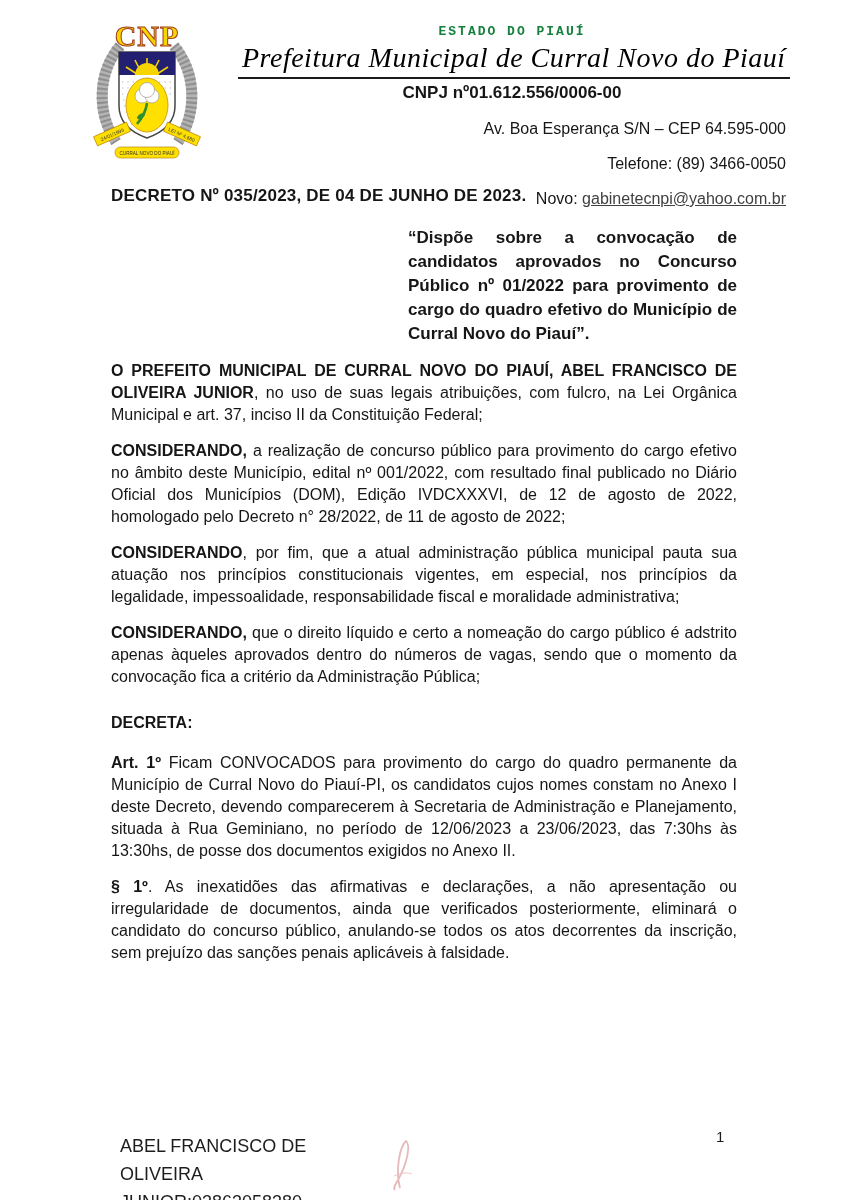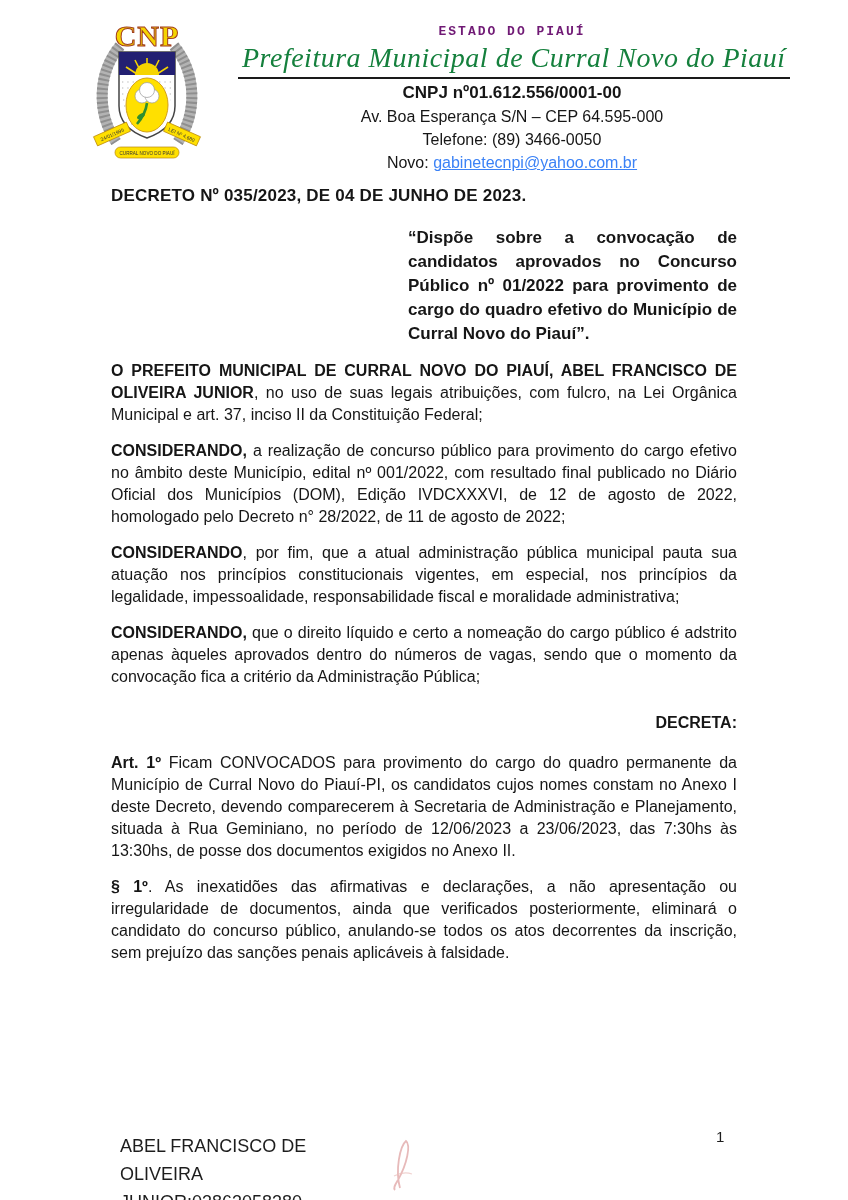--- a/index.html
+++ b/index.html
@@ -9,46 +9,46 @@
     font-family:"Liberation Sans", sans-serif; color:#161616;
   }
   .page { position:relative; width:848px; height:1200px; background:#fff; }
 
   
   .header { position:relative; padding-top:24px; height:168px;padding-left:48px; }
   .logo-wrap { position:absolute; left:86px; top:12px; width:122px; height:154px; }
   .header-text { margin-left:190px; width:548px; text-align:center; }
   .hdr-state {
     font-family:"Liberation Mono", monospace; font-weight:bold;
-    font-size:13px; letter-spacing:2px; color:#701a75;
+    font-size:13px; letter-spacing:2px; color:#15803d;
   }
   .hdr-muni-row { line-height:36px; margin-top:1px; }
   .hdr-muni {
     display:inline-block; font-family:"Liberation Serif", serif; font-style:italic;
-    font-size:28px; color:#15803d; border-bottom:2px solid #1a1a1a; padding:0 4px 1px 4px;
+    font-size:28px; color:#000000; border-bottom:2px solid #1a1a1a; padding:0 4px 1px 4px;
     white-space:nowrap; letter-spacing:0.5px;
   }
   .hdr-cnpj { font-size:17px; font-weight:bold; margin-top:3px; }
-  .hdr-line { font-size:16px; margin-top:5px; line-height:18px; }
-  .hdr-email a { color:#3b82f6; text-decoration:underline; }
+  .hdr-line { font-size:16px; margin-top:17px; line-height:18px;text-align:right; }
+  .hdr-email a { color:#404040; text-decoration:underline; }
 
   
   .main { width:626px; margin-left:111px; }
   .doc-title { font-size:17px; font-weight:bold; margin-top:18px; letter-spacing:0.2px; }
   .epigraph {
     margin-top:20px; margin-left:297px; width:329px;
     font-size:17px; font-weight:bold; line-height:24px;
     text-align:justify; text-align-last:left;
   }
   p.body-par {
     margin-top:14px; font-size:16px; line-height:22px;
     text-align:justify; text-align-last:left;
   }
   p.body-par .lead { font-weight:bold; }
-  .decreta { margin-top:24px; text-align:right; font-size:16px; font-weight:bold; line-height:22px; }
+  .decreta { margin-top:24px; text-align:left; font-size:16px; font-weight:bold; line-height:22px; }
   p.art { margin-top:18px; }
 
   
   .footer { position:absolute; left:0; top:1126px; width:848px; height:74px; }
   .signer-name {
     position:absolute; left:120px; top:6px; width:262px;
     font-size:18px; line-height:28px; color:#1d1d1d; letter-spacing:0px;
   }
   .sig-flourish { position:absolute; left:388px; top:10px; width:28px; height:56px; }
   .sig-details {
@@ -115,21 +115,21 @@
         <rect x="29" y="135" width="64" height="11" rx="5.5" fill="#ffe000" stroke="#b8860b" stroke-width="0.7"></rect>
         <text x="61" y="143" text-anchor="middle" font-size="4.6" fill="#333" font-family="Liberation Sans, sans-serif">CURRAL NOVO DO PIAUÍ</text>
       </svg>
     </div>
 
     <div class="header-text">
       <div class="hdr-state">ESTADO DO PIAUÍ</div>
       <div class="hdr-muni-row">
         <span class="hdr-muni">Prefeitura Municipal de Curral Novo do Piauí</span>
       </div>
-      <div class="hdr-cnpj">CNPJ nº01.612.556/0001-00</div>
+      <div class="hdr-cnpj">CNPJ nº01.612.556/0006-00</div>
       <div class="hdr-line">Av. Boa Esperança S/N – CEP 64.595-000</div>
       <div class="hdr-line">Telefone: (89) 3466-0050</div>
       <div class="hdr-line hdr-email"><span>Novo: </span><a href="#">gabinetecnpi@yahoo.com.br</a></div>
     </div>
   </div>
 
   <div class="main">
 
     <div class="doc-title">DECRETO Nº 035/2023, DE 04 DE JUNHO DE 2023.</div>
 

